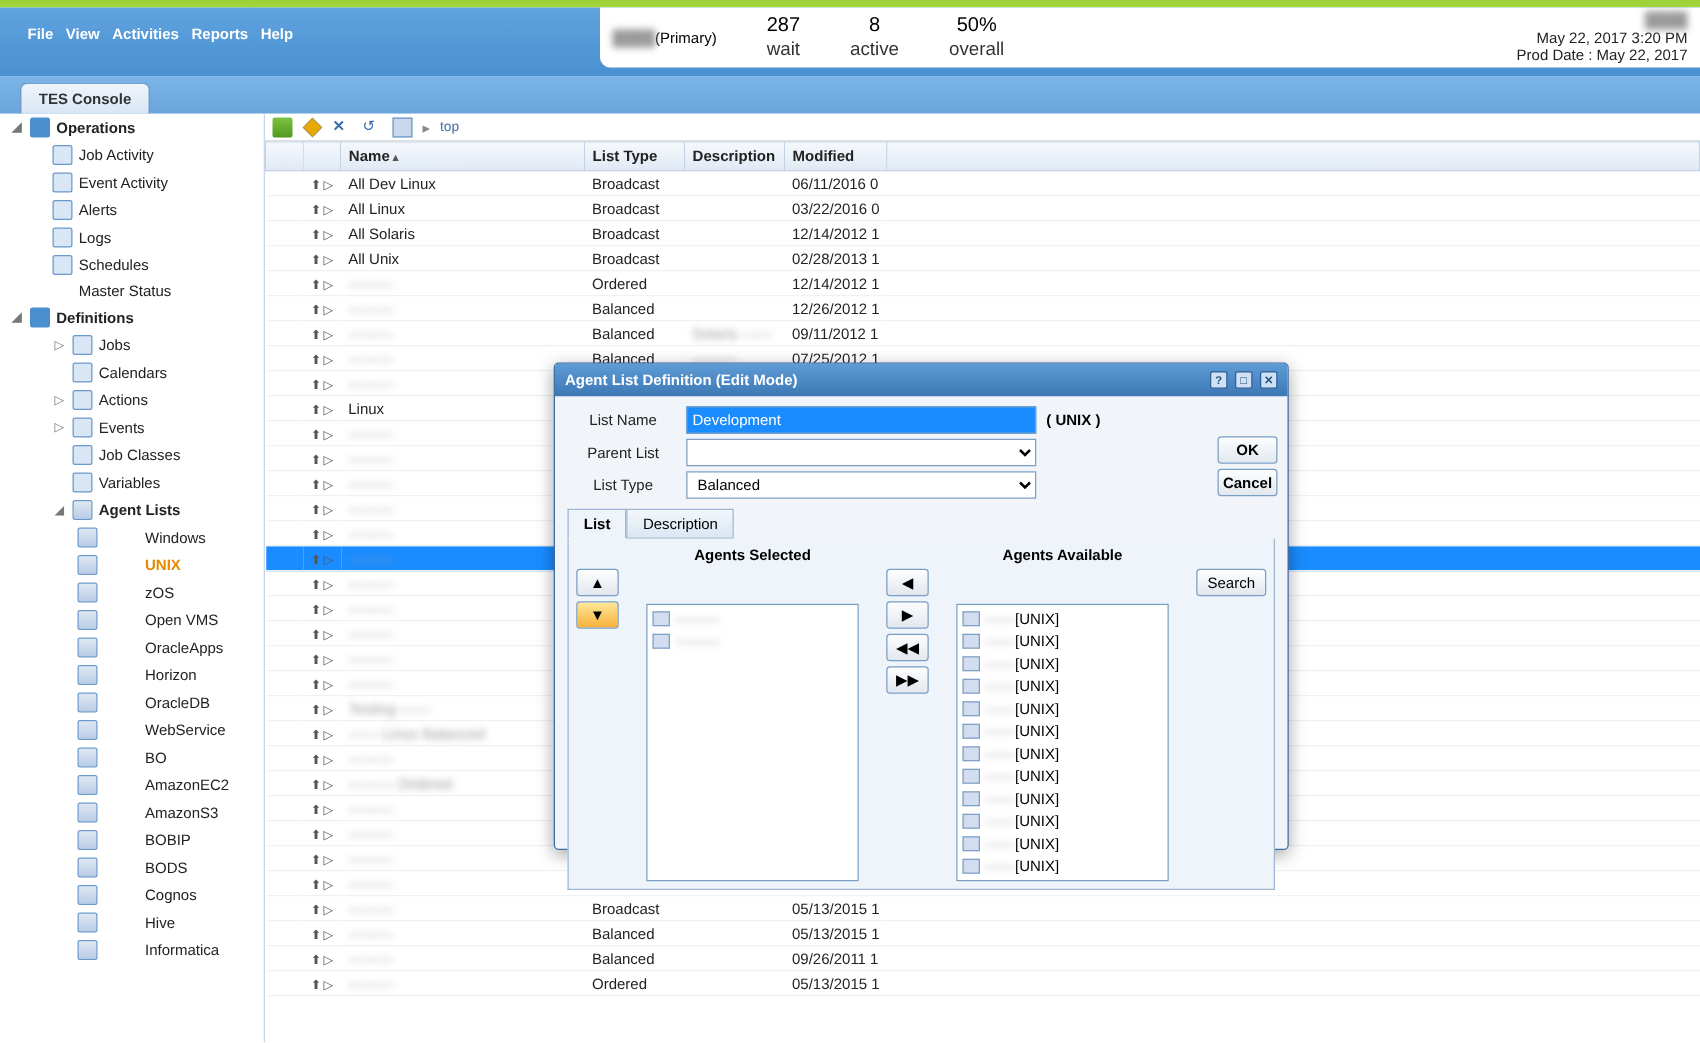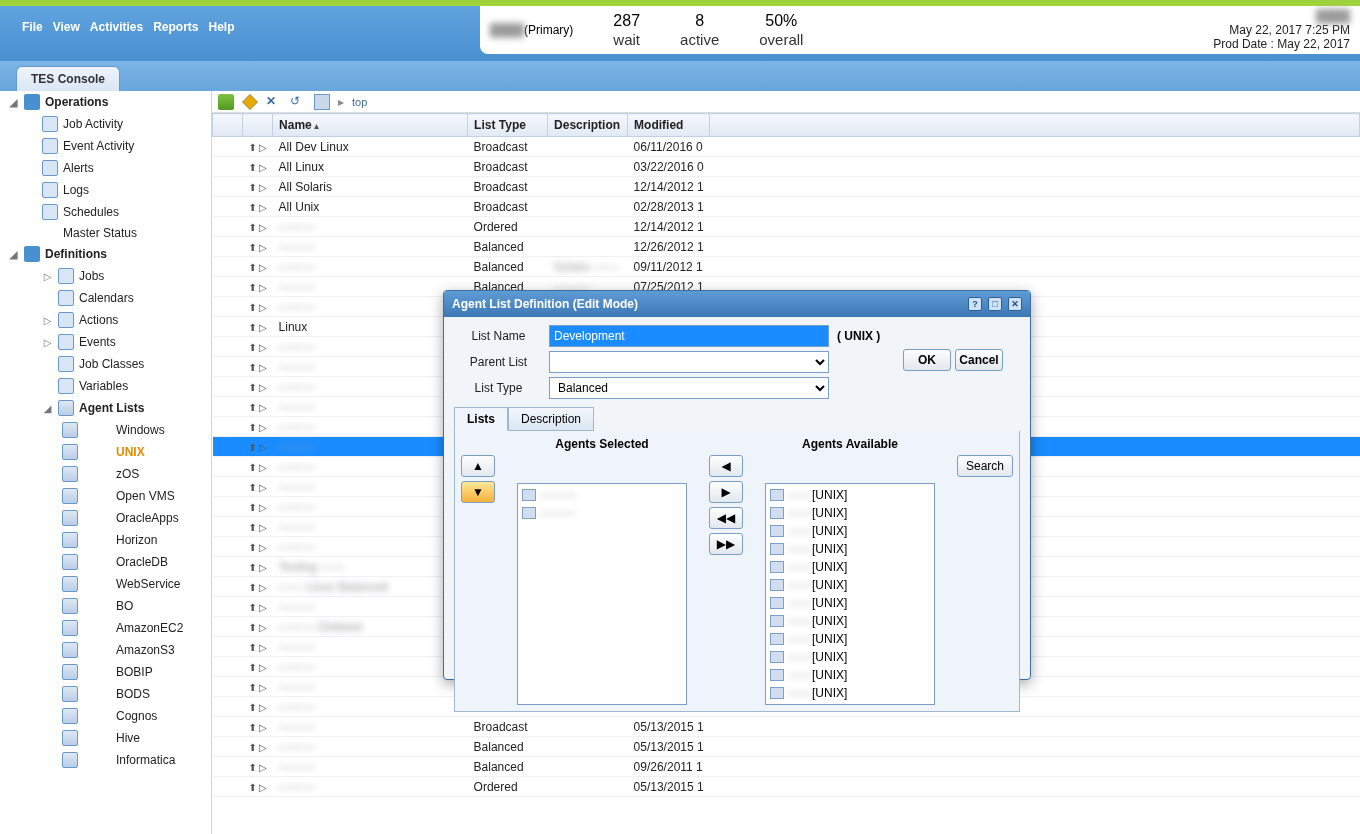--- a/index.html
+++ b/index.html
@@ -45,21 +45,21 @@
 .dlgctrls{display:flex;gap:6px;}
 .dlgctrls span{width:14px;height:14px;border:1px solid #2c5f95;background:#cfe1f4;border-radius:2px;cursor:pointer;display:flex;align-items:center;justify-content:center;font-size:9px;color:#26527f;}
 .dlgbody{padding:8px 10px 8px 10px;flex:1;display:flex;flex-direction:column;}
 .frow{display:flex;align-items:center;margin-bottom:4px;}
 .frow label{width:95px;text-align:center;padding-right:6px;color:#222;font-size:12px;}
 .frow input,.frow select{height:22px;border:1px solid #7a9ec4;padding:2px 4px;font-size:12px;}
 .frow input{width:280px;}
 .frow select{width:280px;background:#fff;}
 .frow .suffix{margin-left:8px;font-weight:bold;font-size:12px;}
 .listname{background:#1a8cff;color:#fff;}
-.dbtns{position:absolute;right:27px;top:32px;display:flex;flex-direction:row;gap:4px;}
+.dbtns{position:absolute;right:8px;top:32px;display:flex;flex-direction:column;gap:4px;}
 .dbtn{width:48px;height:22px;background:linear-gradient(#fdfdfd,#e2e8ef);border:1px solid #7a9ec4;border-radius:3px;font-size:12px;font-weight:bold;cursor:pointer;}
 .tabs{display:flex;margin-top:4px;}
 .tab{padding:4px 12px;border:1px solid #9fb7d1;background:linear-gradient(#f3f7fc,#dbe6f2);font-size:12px;cursor:pointer;}
 .tab.active{background:#eef4fa;border-bottom:1px solid #eef4fa;font-weight:bold;}
 .panelrow{display:flex;gap:6px;flex:1;border:1px solid #9fb7d1;border-top:none;background:#eef4fa;padding:6px;}
 .col{display:flex;flex-direction:column;align-items:center;gap:28px;}
 .collabel{font-weight:bold;font-size:12px;margin-bottom:4px;}
 .listbox{width:170px;flex:1;background:#fff;border:1px solid #7a9ec4;overflow:auto;padding:2px;}
 .listbox .it{padding:2px 2px;display:flex;align-items:center;gap:4px;font-size:12px;}
 .listbox .it .aic{width:14px;height:12px;background:#d2def0;border:1px solid #7fa0c6;display:inline-block;}
@@ -93,21 +93,21 @@
         <div class="big">8</div>
         <div class="small">active</div>
       </div>
     <div class="statblock">
         <div class="big">50%</div>
         <div class="small">overall</div>
       </div>
     <div style="flex:1"></div>
     <div class="statright">
       <div><span class="blur">████</span></div>
-      <div>May 22, 2017 7:25 PM</div>
+      <div>May 22, 2017 3:20 PM</div>
       <div>Prod Date : May 22, 2017</div>
     </div>
   </div>
 </div>
 
 <div class="tabstrip">
   <div class="maintab">TES Console</div>
 </div>
 
 <div class="content">
@@ -696,21 +696,21 @@
     </div>
     <div class="frow">
       <label>Parent List</label>
       <select><option></option></select>
     </div>
     <div class="frow">
       <label>List Type</label>
       <select><option>Balanced</option></select>
     </div>
     <div class="tabs">
-      <div class="tab active">Lists</div>
+      <div class="tab active">List</div>
       <div class="tab">Description</div>
     </div>
     <div class="panelrow">
       <div class="movebtns">
         <button class="mbtn">▲</button>
         <button class="mbtn hl">▼</button>
       </div>
       <div class="col" style="flex:1">
         <div class="collabel">Agents Selected</div>
         <div class="listbox" id="selbox">

